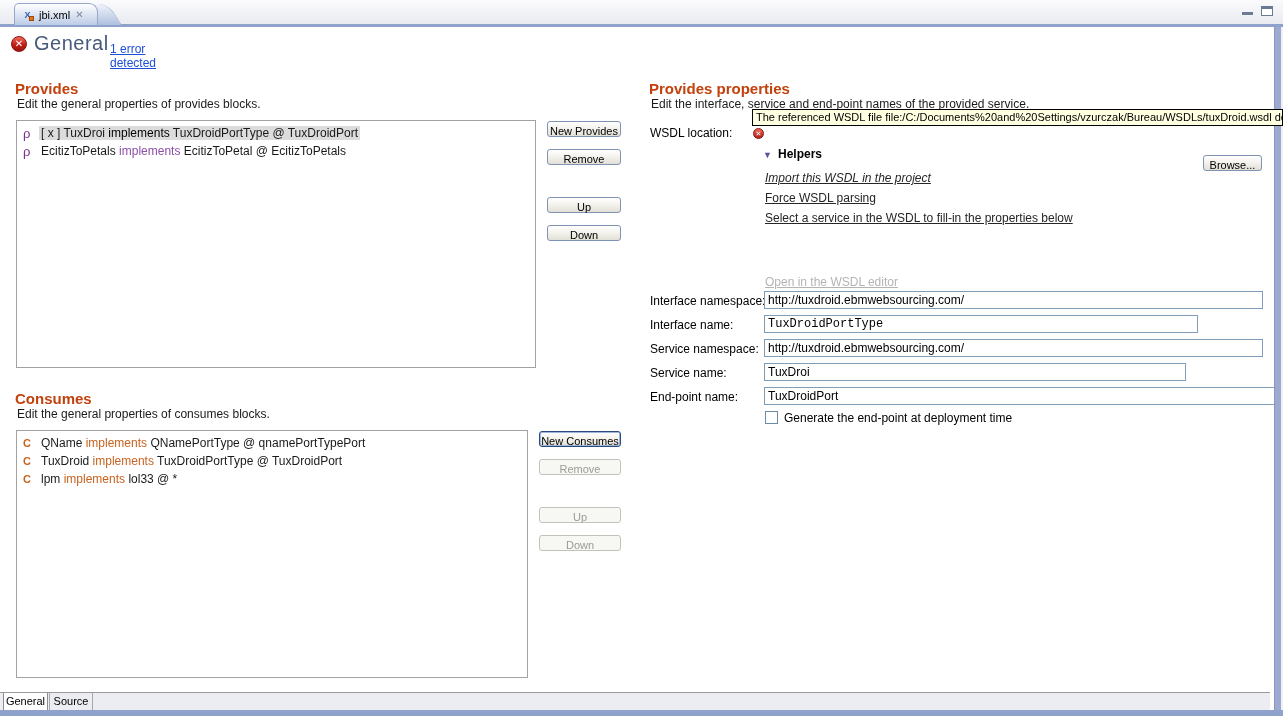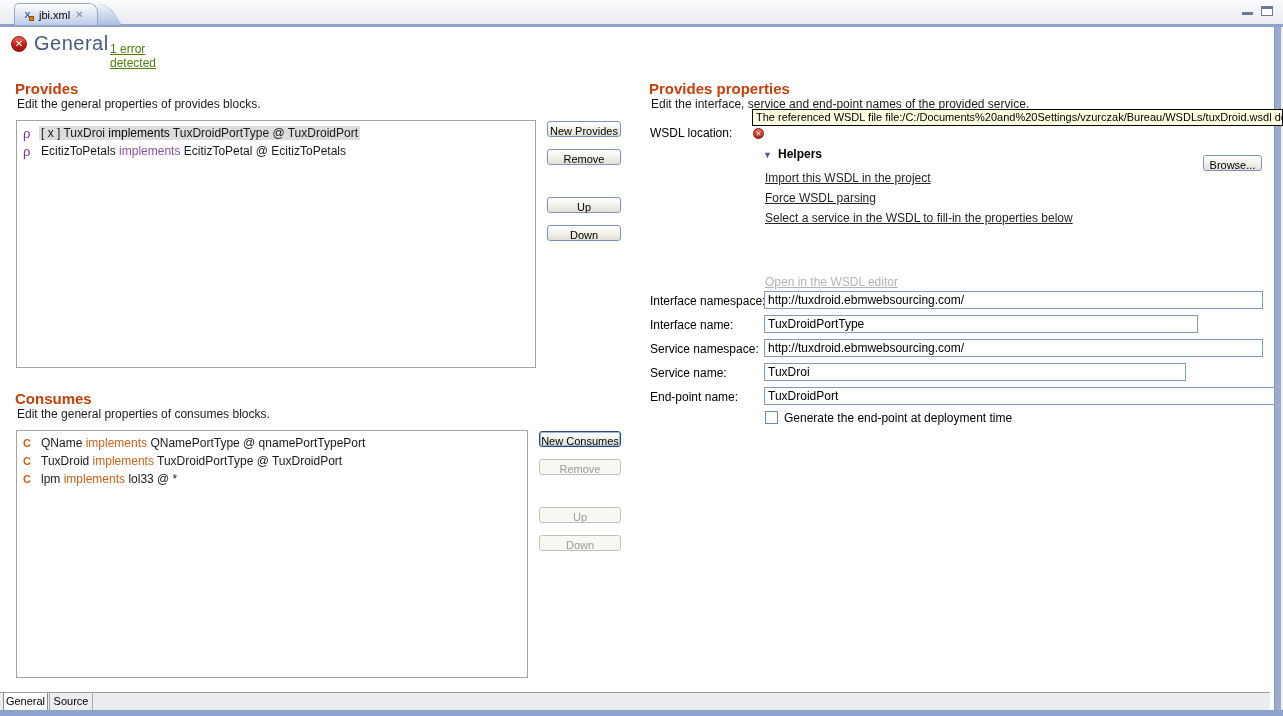--- a/index.html
+++ b/index.html
@@ -25,21 +25,21 @@
   .winbtns { position:absolute; right:10px; top:6px; display:flex; gap:8px; z-index:2; }
   .minico { width:11px; height:9px; border-bottom:3px solid #6d7a94; }
   .maxico { width:12px; height:10px; border:1px solid #6d7a94; border-top:3px solid #6d7a94; background:#fff; }
 
   
   .header { position:absolute; top:30px; left:0; height:34px; }
   .err-big { position:absolute; left:11px; top:6px; width:16px; height:16px; border-radius:50%;
              background:linear-gradient(#f06a58,#c02018 55%,#9c1410); border:1px solid #8c1210;
              color:#fff; font-size:10px; font-weight:bold; text-align:center; line-height:14px; }
   .page-title { position:absolute; left:34px; top:2px; font-size:20px; color:#475a7d; letter-spacing:.5px; }
-  .err-link { position:absolute; left:110px; top:12px; font-size:12px; color:#4d7c0f;
+  .err-link { position:absolute; left:110px; top:12px; font-size:12px; color:#1d4ed8;
               text-decoration:underline; cursor:pointer; }
 
   
   .sec-title { position:absolute; font-weight:bold; color:#c2410c; font-size:15px; }
   .sec-desc  { position:absolute; color:#1a1a1a; font-size:12px; }
 
   .listbox { position:absolute; border:1px solid #a3a3a3; background:#fff; padding-top:3px; }
   .lrow { display:flex; align-items:center; height:18px; padding-left:6px; white-space:nowrap; }
   .licon { width:13px; font-weight:bold; margin-right:3px; }
   .p-ico { color:#7b2f8f; font-weight:normal; font-size:13px; }
@@ -166,31 +166,31 @@
   <div class="sec-desc" style="left:651px; top:97px;">Edit the interface, service and end-point names of the provided service.</div>
 
   <div class="tooltip">The referenced WSDL file file:/C:/Documents%20and%20Settings/vzurczak/Bureau/WSDLs/tuxDroid.wsdl does</div>
 
   <div class="flabel" style="top:126px;">WSDL location:</div>
   <span class="err-small" style="left:753px; top:128px;">✕</span>
   <button class="btn" style="left:1203px; top:121px; width:59px;margin-top:34px;">Browse...</button>
 
   <span class="twistie">▼</span>
   <span class="helpers-title">Helpers</span>
-  <span class="hlink" style="top:171px;">Import this WSDL in the project</span>
+  <span class="hlink" style="top:171px;font-style:italic;">Import this WSDL in the project</span>
   <span class="hlink" style="top:191px;">Force WSDL parsing</span>
   <span class="hlink" style="top:211px;">Select a service in the WSDL to fill-in the properties below</span>
   <span class="hlink disabled" style="top:231px;">Open in the WSDL editor</span>
   <span class="hlink disabled" style="top:251px;">Update the service end-point in the WSDL</span>
 
   <div class="flabel" style="top:294px;">Interface namespace:</div>
   <input class="tinput" style="left: 764px; top: 291px; width: 499px;" value="http://tuxdroid.ebmwebsourcing.com/">
 
   <div class="flabel" style="top:318px;">Interface name:</div>
-  <input class="tinput" style="left: 764px; top: 315px; width: 434px;" value="TuxDroidPortType">
+  <input class="tinput" style="left: 764px; top: 315px; width: 434px; font-family: Liberation Mono, monospace;" value="TuxDroidPortType">
 
   <div class="flabel" style="top:342px;">Service namespace:</div>
   <input class="tinput" style="left: 764px; top: 339px; width: 499px;" value="http://tuxdroid.ebmwebsourcing.com/">
 
   <div class="flabel" style="top:366px;">Service name:</div>
   <input class="tinput" style="left: 764px; top: 363px; width: 422px;" value="TuxDroi">
 
   <div class="flabel" style="top:390px;">End-point name:</div>
   <input class="tinput" style="left: 764px; top: 387px; width: 577px;" value="TuxDroidPort">
 

